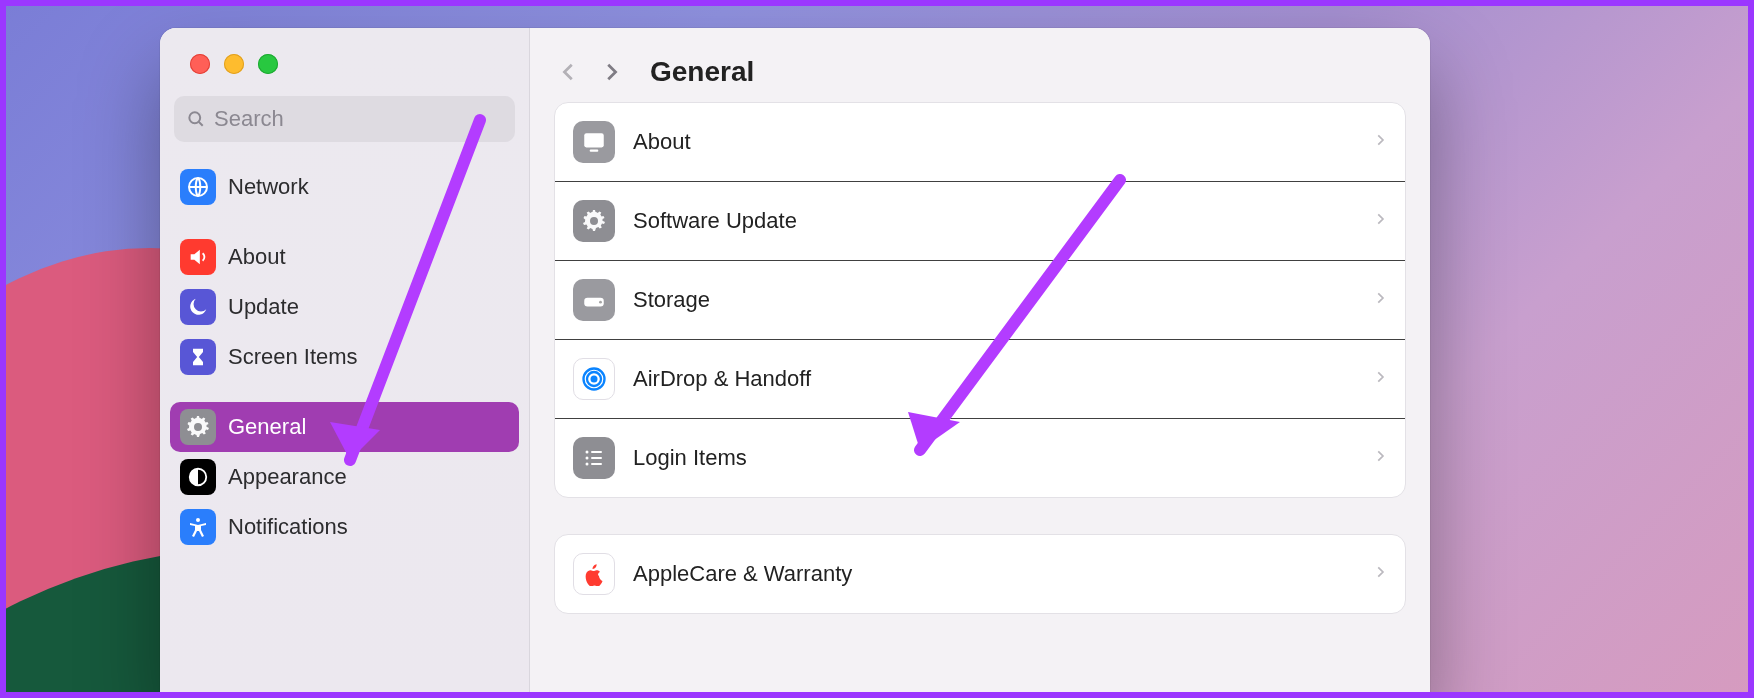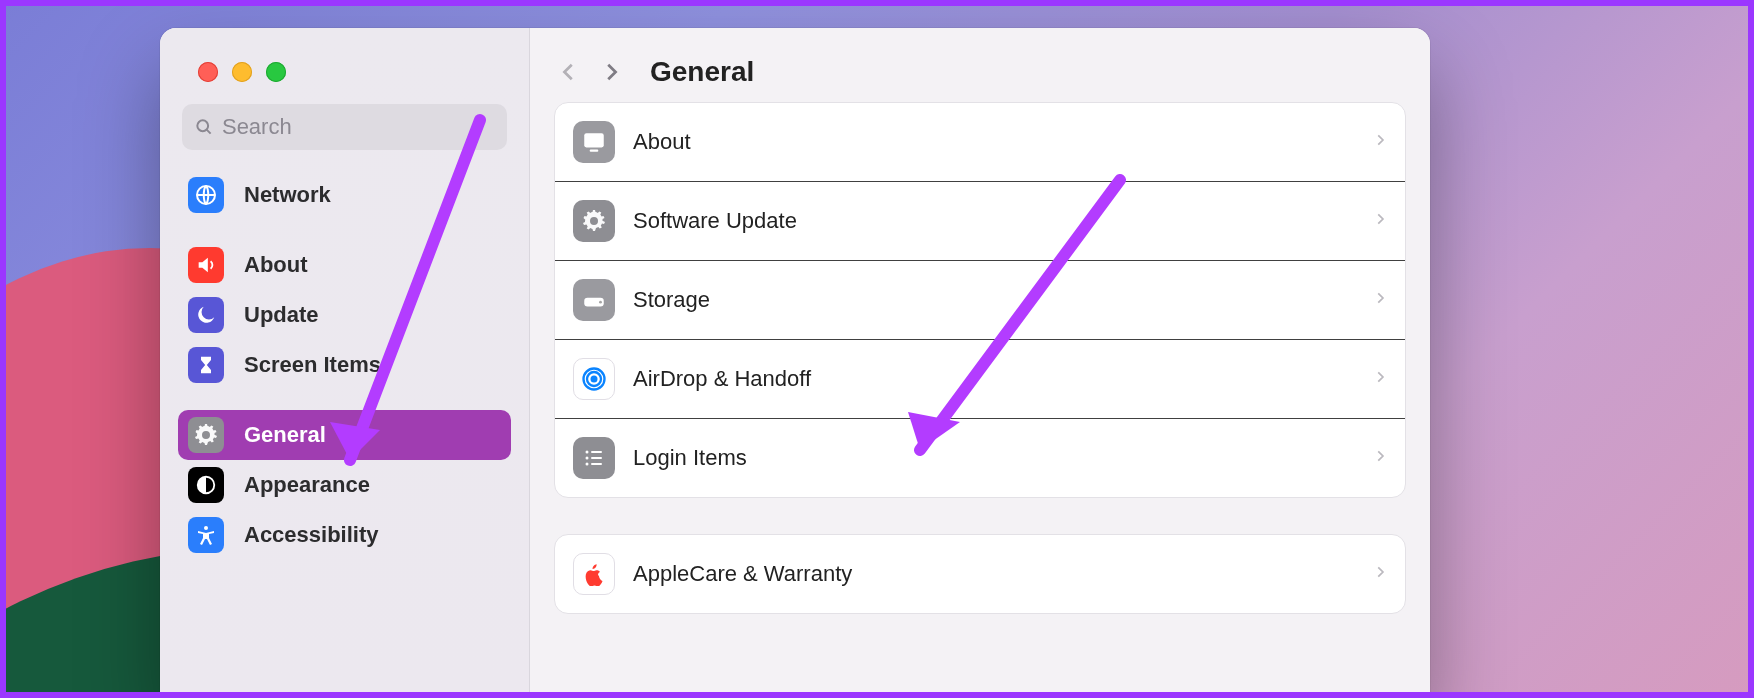--- a/index.html
+++ b/index.html
@@ -47,21 +47,21 @@
     overflow: hidden;
   }
 
   
   .sidebar {
     width: 370px;
     flex: none;
     background: linear-gradient(180deg, #ece9ef 0%, #ece8ef 100%);
     border-right: 1px solid #d9d6dd;
     display: flex; flex-direction: column;
-    padding: 8px;
+    padding: 0;
     overflow: hidden;
   }
   .traffic {
     display: flex; gap: 14px;
     padding: 26px 0 22px 30px;
   }
   .tl { width: 20px; height: 20px; border-radius: 50%; }
   .tl.red { background: #ff5f57; box-shadow: inset 0 0 0 1px #e24138; }
   .tl.yellow { background: #febc2e; box-shadow: inset 0 0 0 1px #e0a021; }
   .tl.green { background: #28c840; box-shadow: inset 0 0 0 1px #1fa833; }
@@ -83,27 +83,26 @@
   }
   .search input::placeholder { color: #8b8891; }
 
   .side-scroll {
     flex: 1;
     overflow: hidden;
     padding: 6px 10px 0 10px;
   }
   .side-item {
     display: flex; align-items: center;
-    gap: 20px;
+    gap: 12px;
     height: 50px;
     padding: 0 10px;
     border-radius: 10px;
     font-size: 22px;
     color: #2c2c2e;
-    font-weight: bold;
   }
   .side-item.selected {
     background: #a03db1;
     color: #ffffff;
   }
   .side-item .icon-box {
     width: 36px; height: 36px; border-radius: 8px;
     display: flex; align-items: center; justify-content: center;
     flex: none;
   }
@@ -248,21 +247,21 @@
           </div>
           <span>Appearance</span>
         </div>
         <div class="side-item">
           <div class="icon-box bg-blue">
             <svg width="24" height="24" viewBox="0 0 24 24" fill="#ffffff">
               <circle cx="12" cy="5" r="2"></circle>
               <path d="M4 8l8 2 8-2v2l-5 1v4l3 6-2 1-3-6h-2l-3 6-2-1 3-6v-4L4 10V8z"></path>
             </svg>
           </div>
-          <span>Accessibility</span>
+          <span>Notifications</span>
         </div>
       </div>
   </div>
 
   <div class="main">
     <div class="main-header">
       <span class="nav-btn disabled">
         <svg width="22" height="30" viewBox="0 0 24 24" fill="none" stroke="currentColor" stroke-width="3">
             <polyline points="15 4 7 12 15 20"></polyline>
           </svg>

